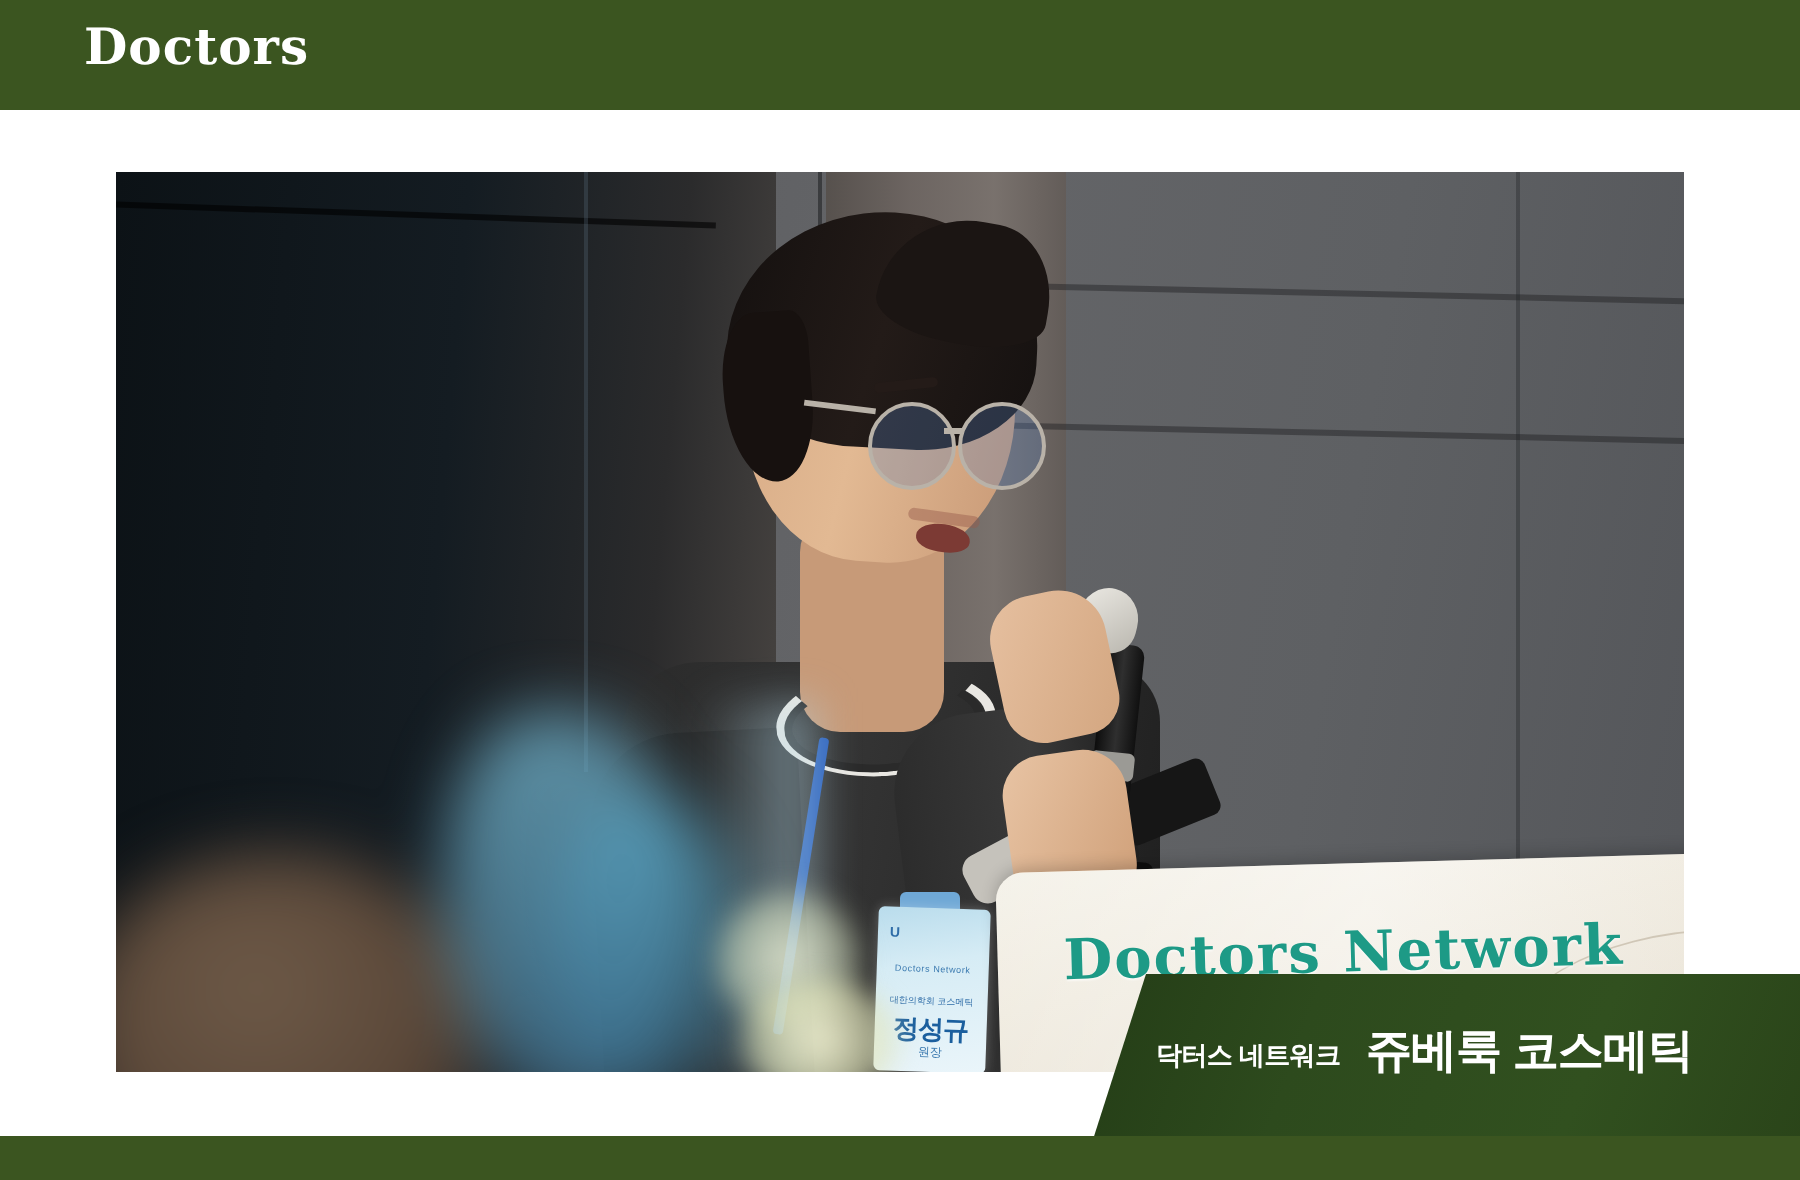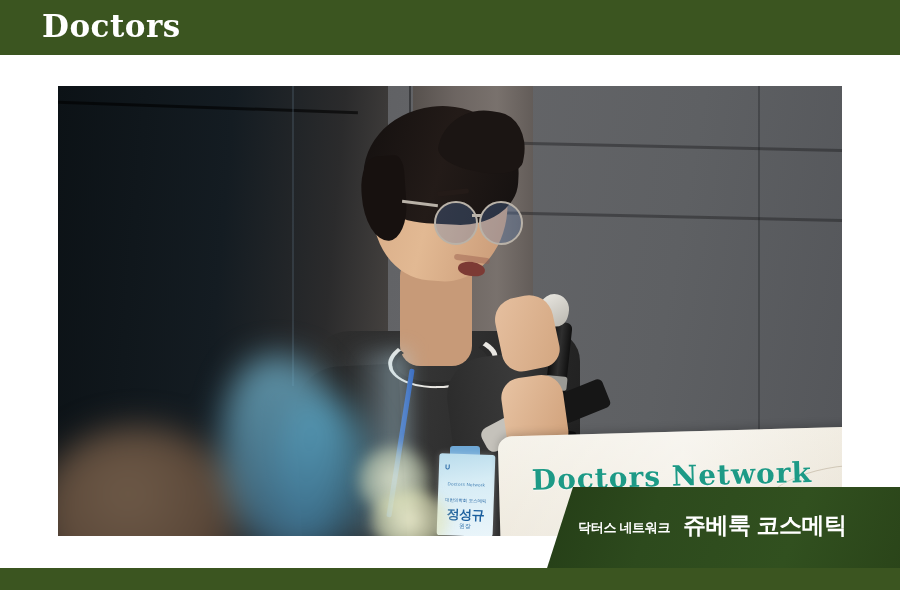--- a/index.html
+++ b/index.html
@@ -28,21 +28,21 @@
     width: 900px;
     height: 55px;
     background: #3b5520;
   }
   .header-title {
     position: absolute;
     left: 42px;
     top: 11px;
     font-family: "DejaVu Serif", "Liberation Serif", serif;
     font-weight: bold;
-    font-size: 31px;
+    font-size: 25px;
     letter-spacing: 0.5px;
     color: #ffffff;
     line-height: 1;
   }
 
   
   .photo {
     position: absolute;
     left: 58px;
     top: 86px;

